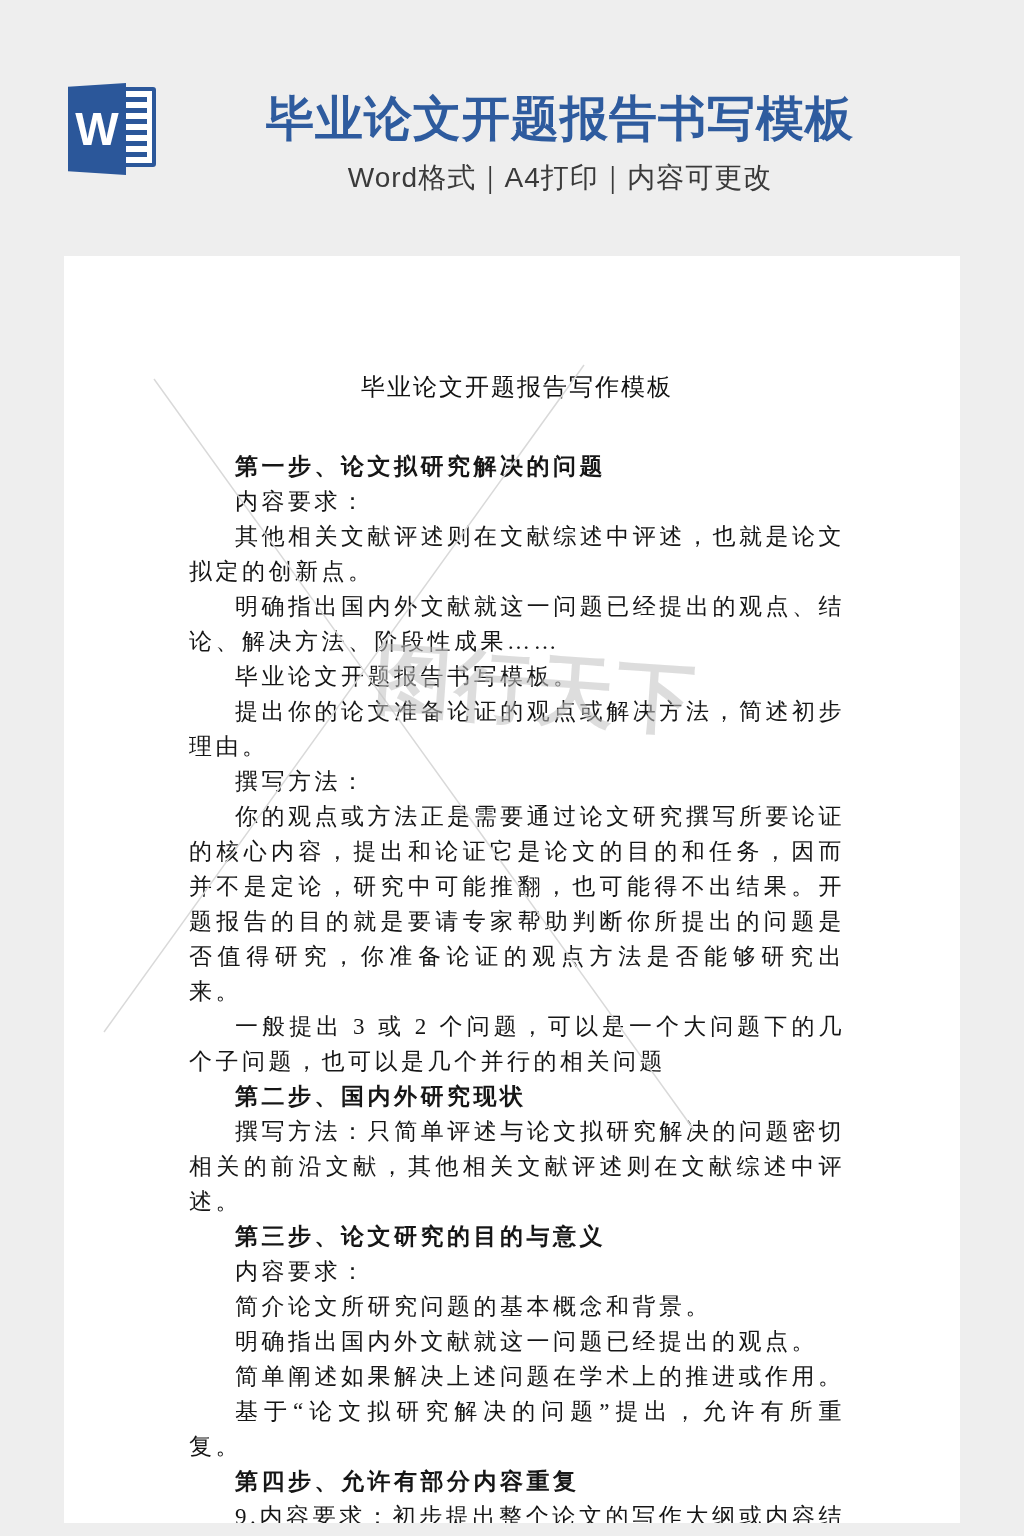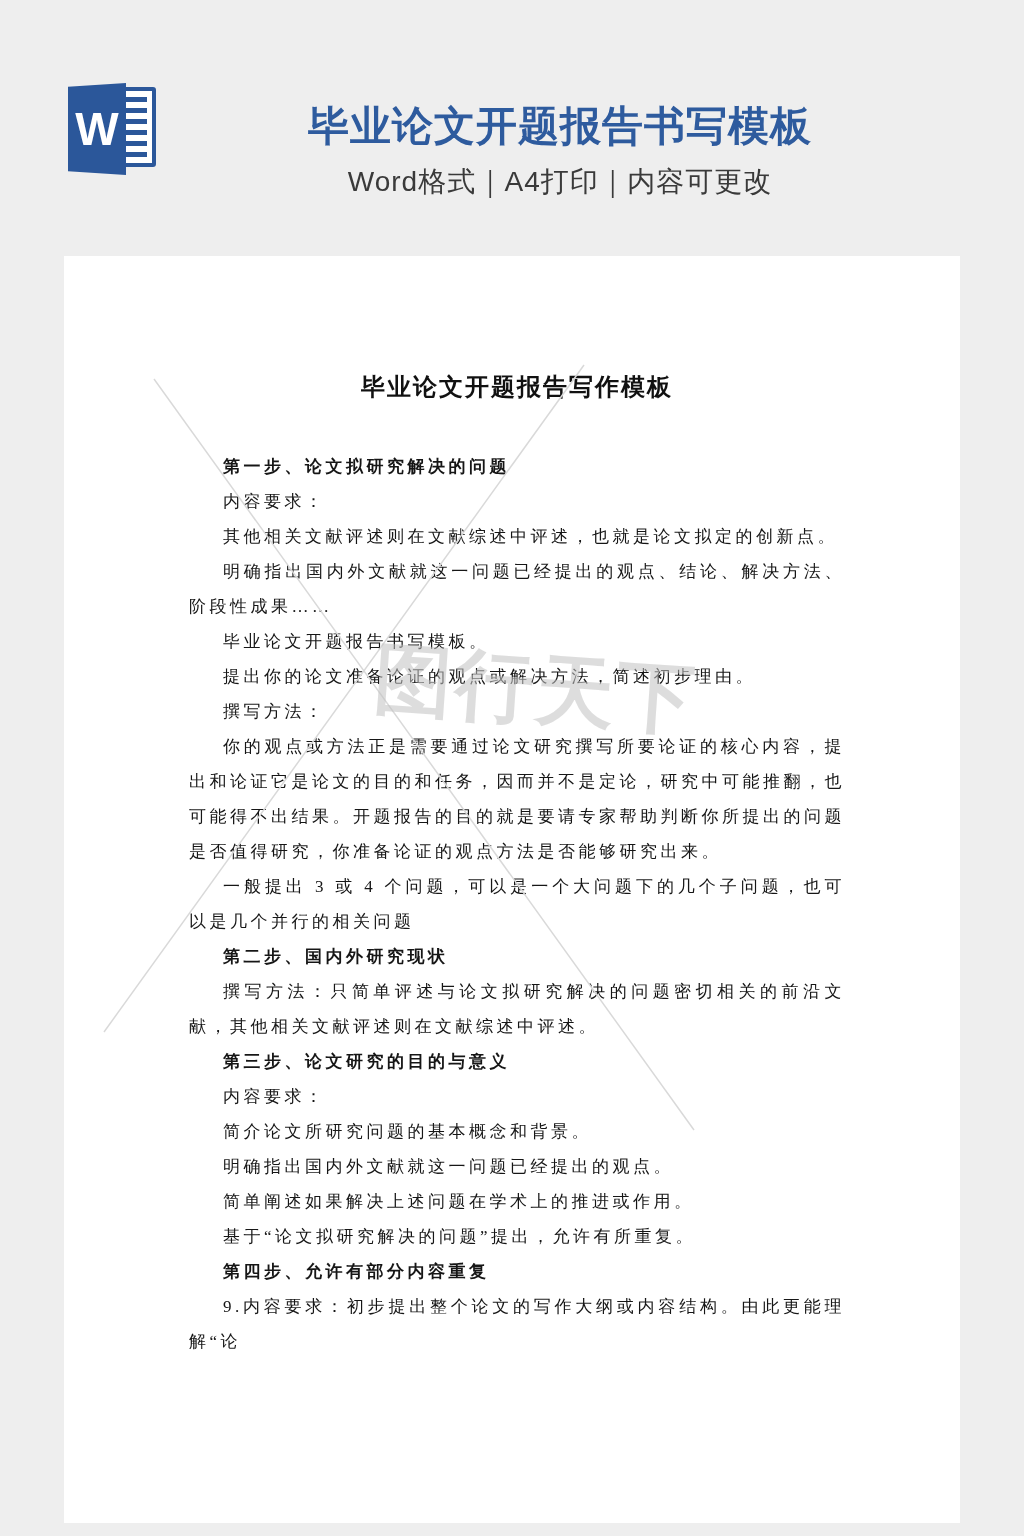--- a/index.html
+++ b/index.html
@@ -27,43 +27,43 @@
     background:#2b579a;
     clip-path:polygon(0 4%,100% 0%,100% 100%,0 96%);
     display:flex;align-items:center;justify-content:center;
   }
   .word-icon .panel span{
     color:#ffffff;font-size:46px;font-weight:bold;
     font-family:"Liberation Sans",sans-serif;line-height:1;
   }
   .header-text{position:absolute;left:96px;right:0;top:90px;text-align:center;}
   .header-title{
-    margin:12px;font-size:41px;font-weight:bold;color:#2e5b9e;
+    margin:0;font-size:48px;font-weight:bold;color:#2e5b9e;
     letter-spacing:1px;line-height:1.2;
   }
   .header-subtitle{
-    margin-top:0;font-size:28px;color:#3a3a3a;letter-spacing:1px;
+    margin-top:11px;font-size:28px;color:#3a3a3a;letter-spacing:1px;
   }
 
   
   .paper{
     position:absolute;left:64px;top:256px;width:896px;height:1267px;
     background:#ffffff;box-sizing:border-box;
     padding:114px 115px 0 125px;
     overflow:hidden;
   }
   .doc-title{
     margin:0 0 45px 0;text-align:center;
     font-family:"Liberation Serif","DejaVu Serif",serif;
-    font-size:24px;font-weight:bold;color:#111111;letter-spacing:2px;line-height:34px;
+    font-size:24px;font-weight:normal;color:#111111;letter-spacing:2px;line-height:34px;
   }
   .doc-body p{
     margin:0;
     font-family:"Liberation Serif","DejaVu Serif",serif;
-    font-size:17px;line-height:35px;letter-spacing:3.5px;
+    font-size:23px;line-height:35px;letter-spacing:3.5px;
     color:#161616;text-align:justify;text-indent:2em;
   }
   .doc-body p.heading{font-weight:bold;}
 
   
   .wm-lines{position:absolute;left:0;top:0;width:896px;height:1267px;pointer-events:none;}
   .wm-text{
     position:absolute;left:310px;top:382px;
     font-family:"Liberation Serif","DejaVu Serif",serif;
     font-size:78px;font-weight:bold;color:#c3c3c3;opacity:0.55;
@@ -101,21 +101,21 @@
     <h2 class="doc-title">毕业论文开题报告写作模板</h2>
     <div class="doc-body">
         <p class="heading">第一步、论文拟研究解决的问题</p>
         <p class="para">内容要求：</p>
         <p class="para">其他相关文献评述则在文献综述中评述，也就是论文拟定的创新点。</p>
         <p class="para">明确指出国内外文献就这一问题已经提出的观点、结论、解决方法、阶段性成果……</p>
         <p class="para">毕业论文开题报告书写模板。</p>
         <p class="para">提出你的论文准备论证的观点或解决方法，简述初步理由。</p>
         <p class="para">撰写方法：</p>
         <p class="para">你的观点或方法正是需要通过论文研究撰写所要论证的核心内容，提出和论证它是论文的目的和任务，因而并不是定论，研究中可能推翻，也可能得不出结果。开题报告的目的就是要请专家帮助判断你所提出的问题是否值得研究，你准备论证的观点方法是否能够研究出来。</p>
-        <p class="para">一般提出 3 或 4 个问题，可以是一个大问题下的几个子问题，也可以是几个并行的相关问题</p>
+        <p class="para">一般提出 3 或 2 个问题，可以是一个大问题下的几个子问题，也可以是几个并行的相关问题</p>
         <p class="heading">第二步、国内外研究现状</p>
         <p class="para">撰写方法：只简单评述与论文拟研究解决的问题密切相关的前沿文献，其他相关文献评述则在文献综述中评述。</p>
         <p class="heading">第三步、论文研究的目的与意义</p>
         <p class="para">内容要求：</p>
         <p class="para">简介论文所研究问题的基本概念和背景。</p>
         <p class="para">明确指出国内外文献就这一问题已经提出的观点。</p>
         <p class="para">简单阐述如果解决上述问题在学术上的推进或作用。</p>
         <p class="para">基于“论文拟研究解决的问题”提出，允许有所重复。</p>
         <p class="heading">第四步、允许有部分内容重复</p>
         <p class="para">9.内容要求：初步提出整个论文的写作大纲或内容结构。由此更能理解“论</p>

